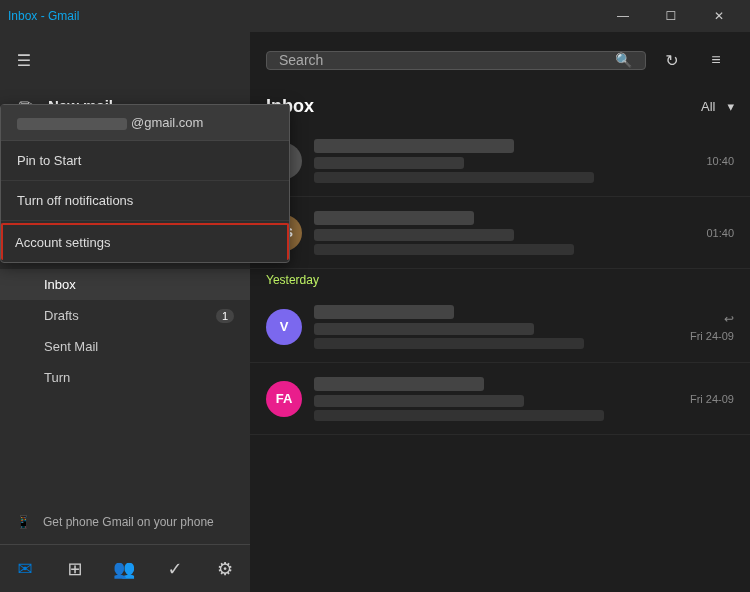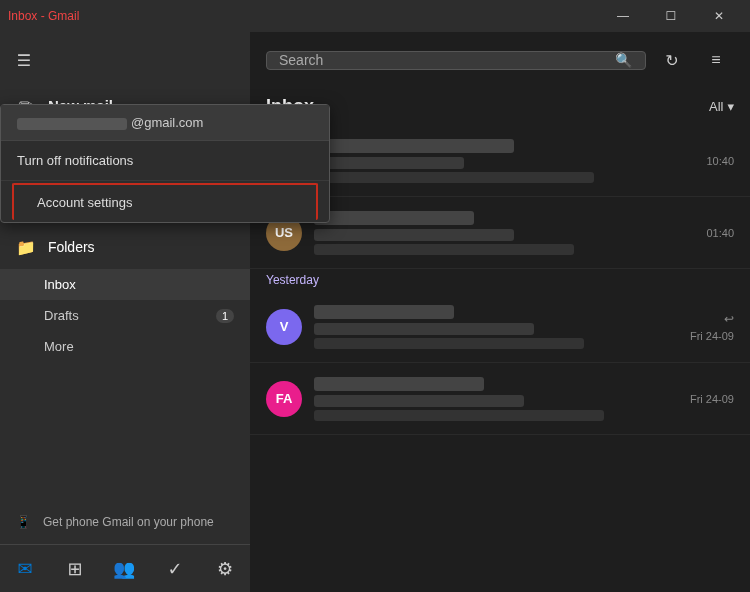--- a/index.html
+++ b/index.html
@@ -19,21 +19,21 @@
       display: flex;
       align-items: center;
       justify-content: space-between;
       background: #2d2d2d;
       height: 32px;
       padding: 0 8px;
       flex-shrink: 0;
     }
     .titlebar-title {
       font-size: 12px;
-      color: #ef4444;
+      color: #0ea5e9;
     }
     .titlebar-controls {
       display: flex;
       gap: 2px;
     }
     .titlebar-btn {
       width: 46px;
       height: 32px;
       display: flex;
       align-items: center;
@@ -239,35 +239,35 @@
       display: flex;
       align-items: center;
       justify-content: space-between;
       padding: 8px 16px;
       flex-shrink: 0;
     }
     .inbox-title { font-size: 18px; font-weight: 600; color: #fff; }
     .inbox-filter {
       display: flex;
       align-items: center;
-      gap: 4px;
+      gap: 12px;
       color: #ccc;
       font-size: 13px;
       cursor: pointer;
     }
 
     .email-list {
       flex: 1;
       overflow-y: auto;
     }
 
     .date-divider {
       padding: 4px 16px;
       font-size: 12px;
-      color: #c4b5fd;
+      color: #bef264;
     }
 
     .email-item {
       display: flex;
       align-items: center;
       padding: 12px 16px;
       gap: 12px;
       border-bottom: 1px solid #2a2a2a;
       cursor: pointer;
       min-height: 72px;
@@ -335,21 +335,21 @@
       flex-shrink: 0;
     }
     .email-time { font-size: 11px; color: #888; }
     .email-replied { font-size: 12px; color: #888; }
 
     
     .context-menu {
       position: absolute;
       top: 72px;
       left: 0px;
-      width: 330px;
+      width: 290px;
       background: #2d2d2d;
       border: 1px solid #555;
       border-radius: 4px;
       z-index: 100;
       box-shadow: 0 4px 16px rgba(0,0,0,0.5);
     }
     .context-email-header {
       padding: 10px 16px;
       font-size: 13px;
       color: #ccc;
@@ -358,23 +358,23 @@
     }
     .context-menu-item {
       padding: 12px 16px;
       font-size: 13px;
       color: #ddd;
       cursor: pointer;
       border-bottom: 1px solid #3a3a3a;
     }
     .context-menu-item.highlighted {
       border: 2px solid #c42b1c;
-      margin: 2px 11px;
+      margin: 2px 0;
       border-radius: 2px;
-      padding: 10px 23px;
+      padding: 10px 12px;
     }
     .context-menu-item:last-child { border-bottom: none; }
   </style>
 </head>
 <body>
 
 <div class="titlebar">
   <span class="titlebar-title">Inbox - Gmail</span>
   <div class="titlebar-controls">
     <button class="titlebar-btn">—</button>
@@ -412,21 +412,24 @@
         <span class="folders-label">Folders</span>
       </div>
       <div class="folder-item active">
         <span>Inbox</span>
       </div>
       <div class="folder-item">
         <span>Drafts</span>
         <span class="folder-badge">1</span>
       </div>
       <div class="folder-item">
-        <span>More</span>
+        <span>Sent Mail</span>
+      </div>
+      <div class="folder-item">
+        <span>Turn</span>
       </div>
     </div>
 
     <div class="sidebar-bottom">
       <div class="get-app-btn">
         <span>📱</span>
         <span>Get phone Gmail on your phone</span>
       </div>
       <div class="sidebar-nav">
         <div class="nav-btn active">
@@ -444,20 +447,21 @@
         <div class="nav-btn">
           <span>⚙</span>
         </div>
       </div>
     </div>
 
     <div class="context-menu">
       <div class="context-email-header">
         <span style="background:#555;border-radius:3px;display:inline-block;width:110px;height:12px;vertical-align:middle;margin-right:4px;"></span><span>@gmail.com</span>
       </div>
+      <div class="context-menu-item">Pin to Start</div>
       <div class="context-menu-item">Turn off notifications</div>
       <div class="context-menu-item highlighted">Account settings</div>
     </div>
   </div>
 
   <div class="main-content">
     <div class="main-header">
       <div class="search-bar">
         <span class="search-text">Search</span>
         <span class="search-icon">🔍</span>

